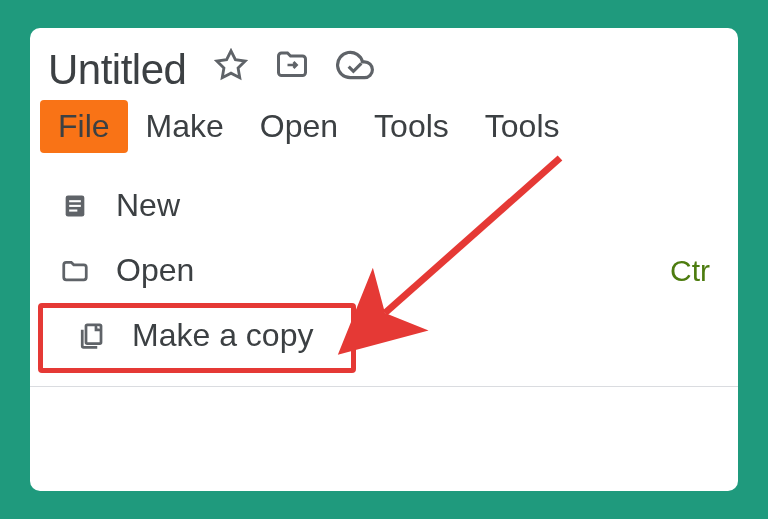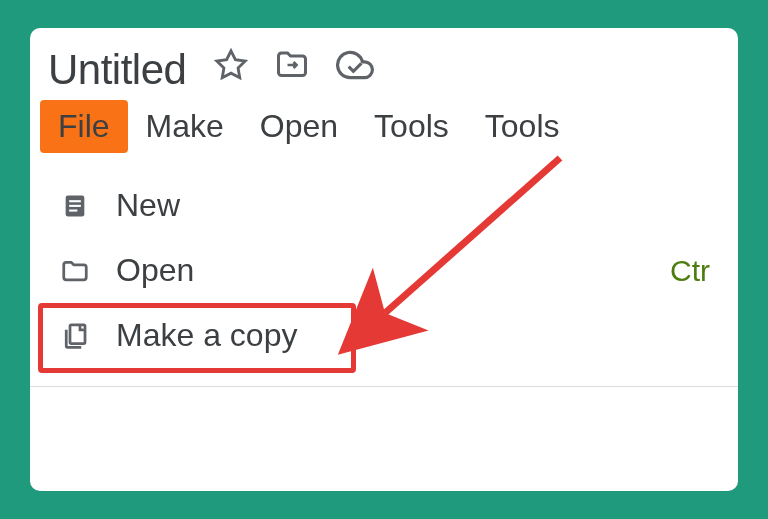--- a/index.html
+++ b/index.html
@@ -164,21 +164,21 @@
     <div class="dropdown-item">
       <span class="dropdown-item-icon">
         <svg width="30" height="30" viewBox="0 0 24 24" fill="none" stroke="#5f6368" stroke-width="2.2">
           <path d="M3 7a2 2 0 0 1 2-2h4l2 2h8a2 2 0 0 1 2 2v8a2 2 0 0 1-2 2H5a2 2 0 0 1-2-2V7z"></path>
         </svg>
       </span>
       <span class="dropdown-item-label">Open</span>
       <span class="dropdown-shortcut">Ctr</span>
     </div>
 
-    <div class="dropdown-item" style="position:relative;">
+    <div class="dropdown-item" style="position:relative;margin-left:16px;">
       <span class="dropdown-item-icon">
         <svg width="30" height="30" viewBox="0 0 24 24" fill="none" stroke="#5f6368" stroke-width="2.2">
           <rect x="8" y="3" width="12" height="15" rx="1"></rect>
           <path d="M5 7v13a1 1 0 0 0 1 1h11"></path>
           <path d="M16 3v4h4" fill="#fff"></path>
         </svg>
       </span>
       <span class="dropdown-item-label">Make a copy</span>
     </div>
 

